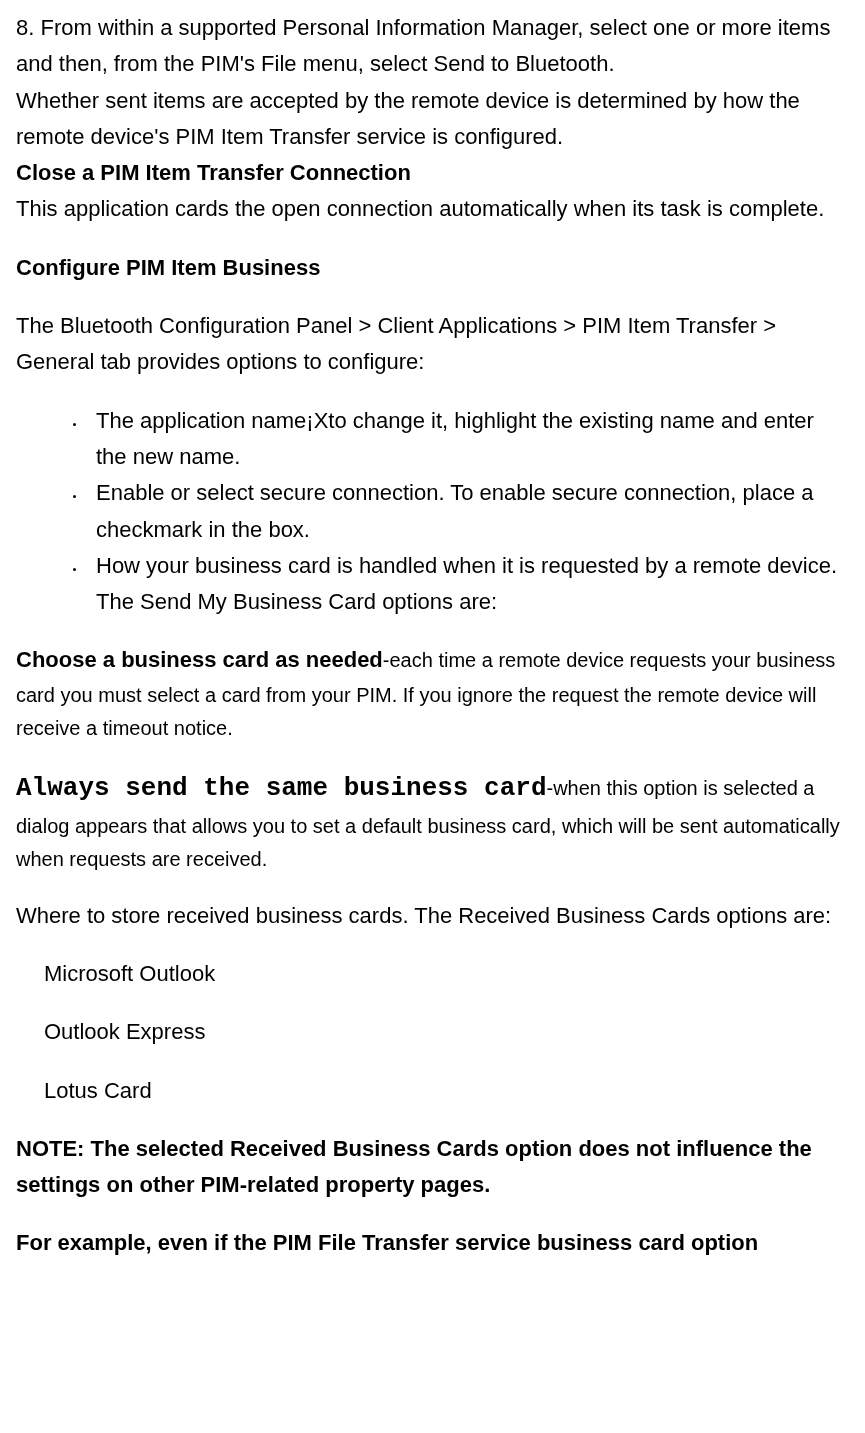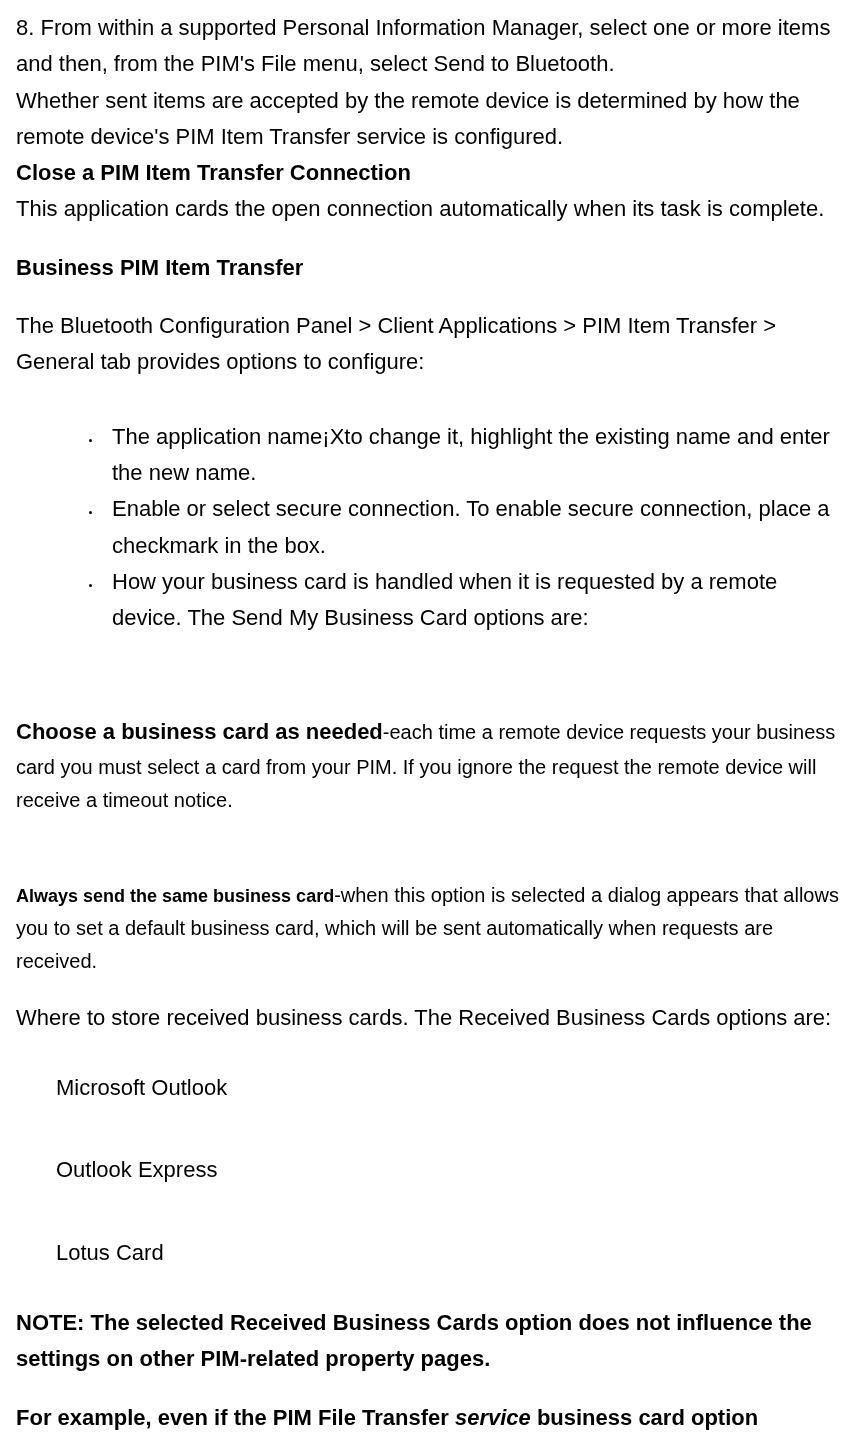--- a/index.html
+++ b/index.html
@@ -10,73 +10,73 @@
   body {
     font-family: Arial, Helvetica, sans-serif;
     color: #000;
     width: 865px;
     box-sizing: border-box;
     padding: 10px 16px 20px 16px;
     font-size: 22px;
     line-height: 1.65;
   }
   .bold { font-weight: 700; }
-  .italic { font-style: italic; }
+  .italic { }
   .section-spacer { height: 22px; }
   ul.bullets {
-    margin: 16px;
+    margin: 0;
     padding-left: 70px;
   }
   ul.bullets li {
     margin-bottom: 0;
     padding-left: 10px;
     font-size: 22px;
     line-height: 1.65;
   }
   ul.bullets li::marker {
     font-size: 10px;
   }
-  .small { font-size: 20px; margin-top: 40px; }
+  .small { font-size: 20px; }
   .opt-line {
     padding-left: 28px;
-    margin: 12px;
+    margin: 0;
   }
   p { margin: 0; }
 </style>
 </head>
 <body>
 
 <p>8. From within a supported Personal Information Manager, select one or more items and then, from the PIM's File menu, select Send to Bluetooth.</p>
 <p>Whether sent items are accepted by the remote device is determined by how the remote device's PIM Item Transfer service is configured.</p>
 <p class="bold">Close a PIM Item Transfer Connection</p>
 <p>This application cards the open connection automatically when its task is complete.</p>
 
 <div class="section-spacer"></div>
 
-<p class="bold">Business PIM Item Transfer</p>
+<p class="bold">Configure PIM Item Business</p>
 
 <div class="section-spacer"></div>
 
 <p>The Bluetooth Configuration Panel &gt; Client Applications &gt; PIM Item Transfer &gt; General tab provides options to configure:</p>
 
 <div class="section-spacer"></div>
 
 <ul class="bullets">
   <li> The application name¡Xto change it, highlight the existing name and enter the new name.</li>
   <li>Enable or select secure connection. To enable secure connection, place a checkmark in the box.</li>
   <li>How your business card is handled when it is requested by a remote device. The Send My Business Card options are:</li>
 </ul>
 
 <div class="section-spacer"></div>
 
 <p class="small"><span class="bold" style="font-size:22px;">Choose a business card as needed</span><span>-each time a remote device requests your business card you must select a card from your PIM. If you ignore the request the remote device will receive a timeout notice.</span></p>
 
 <div class="section-spacer"></div>
 
-<p class="small"><span class="bold" style="font-size:18px;">Always send the same business card</span><span>-when this option is selected a dialog appears that allows you to set a default business card, which will be sent automatically when requests are received.</span></p>
+<p class="small"><span class="bold" style="font-size:26px;font-family:Liberation Mono, monospace;">Always send the same business card</span><span>-when this option is selected a dialog appears that allows you to set a default business card, which will be sent automatically when requests are received.</span></p>
 
 <div class="section-spacer"></div>
 
 <p>Where to store received business cards. The Received Business Cards options are:</p>
 
 <div class="section-spacer"></div>
 
 <p class="opt-line">Microsoft Outlook</p>
 
 <div class="section-spacer"></div>

